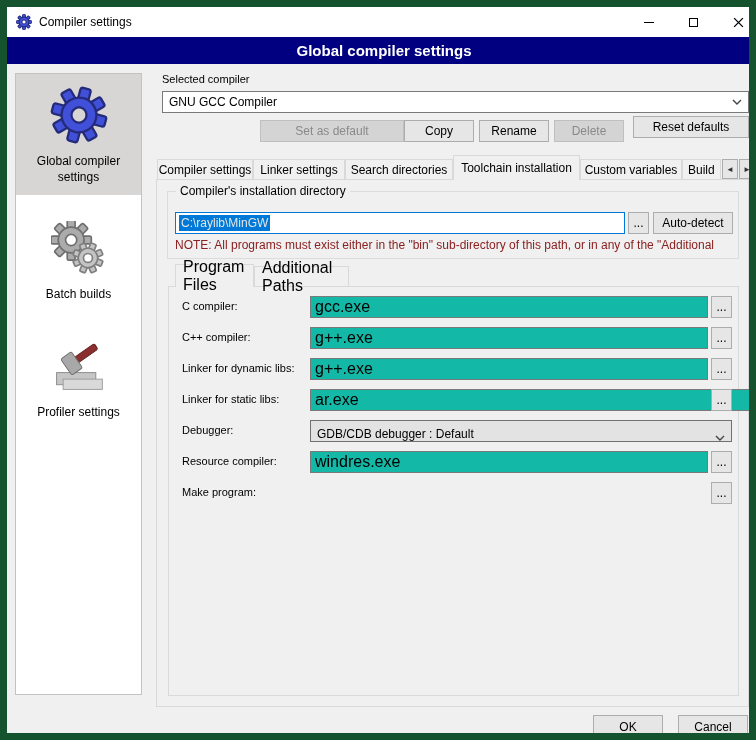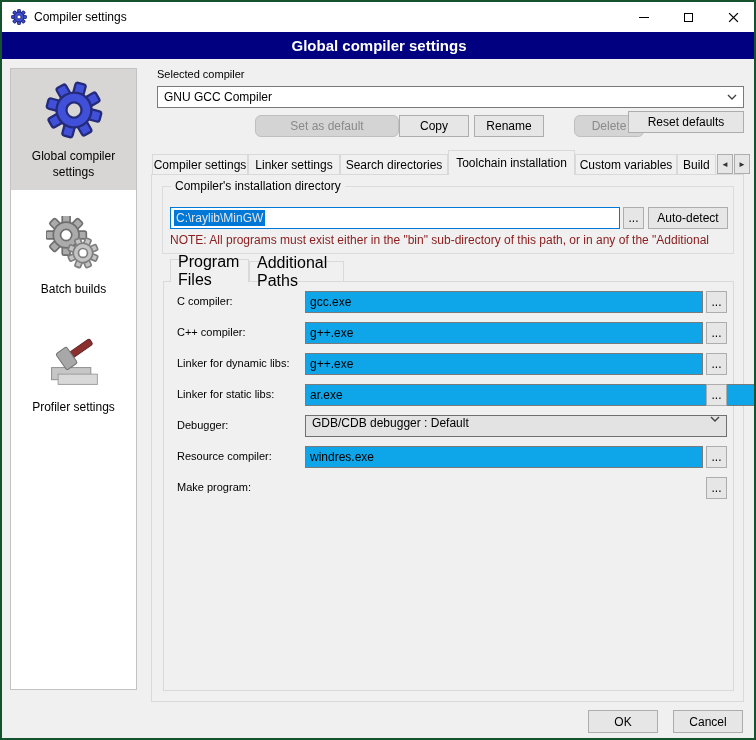--- a/index.html
+++ b/index.html
@@ -1,19 +1,19 @@
 <!DOCTYPE html>
 <html><head>
 <meta charset="utf-8">
 <style>
   * { margin:0; padding:0; box-sizing:border-box; }
   html,body { width:756px; height:740px; }
   body { font-family:"Liberation Sans", sans-serif; background:#9a9a9a; }
   .window { position:relative; width:756px; height:740px; background:#f0f0f0;
-            border:2px solid #14532d; overflow:hidden; }
+            border:7px solid #14532d; overflow:hidden; }
 
   
   .titlebar { position:absolute; top:0; left:0; width:754px; height:30px; background:#ffffff;
               display:flex; align-items:center; }
   .app-icon { margin-left:9px; width:16px; height:16px; flex:0 0 auto; }
   .title-text { margin-left:7px; font-size:12px; color:#000; }
   .win-controls { margin-left:auto; display:flex; height:29px; }
   .win-btn { width:45px; height:29px; display:flex; align-items:center; justify-content:center; background:#fff; border:none; }
   .glyph-min { width:10px; border-top:1px solid #000; }
   .glyph-max { width:9px; height:9px; border:1px solid #000; }
@@ -29,29 +29,29 @@
   .sb-item.selected { background:#d8d5d5; }
   .sb-item + .sb-item { margin-top:14px; }
   .sb-icon { display:block; margin:0 auto; }
   .sb-label { margin-top:10px; font-size:12px; line-height:1.3; color:#000; }
 
   
   .label { position:absolute; font-size:11px; color:#000; white-space:nowrap; }
   .btn { position:absolute; height:22px; background:#e6e6e6; border:1px solid #adadad;
          font-family:inherit; font-size:12px; color:#000; display:flex; align-items:center;
          justify-content:center; white-space:nowrap; }
-  .btn.disabled { background:#d4d4d4; border-color:#bfbfbf; color:#8a8a8a;border-radius:6px; }
+  .btn.disabled { background:#d4d4d4; border-color:#bfbfbf; color:#8a8a8a; }
   .browse { width:21px; }
-  .tinput { position:absolute; height:22px; background:#0ea5e9; border:1px solid #7a7a7a;
-            font-family:inherit; font-size:12px; color:#000; padding:0 4px; }
+  .tinput { position:absolute; height:22px; background:#14b8a6; border:1px solid #7a7a7a;
+            font-family:inherit; font-size:16px; color:#000; padding:0 4px; }
   .combo { position:absolute; height:22px; background:#fff; border:1px solid #7a7a7a;
            display:flex; align-items:center; font-size:12px; padding:0 6px; }
   .combo .chev, .dselect .chev { margin-left:auto; flex:0 0 auto; }
   .dselect { position:absolute; height:22px; background:#e3e3e3; border:1px solid #707070;
-             display:flex; align-items:flex-start; font-size:12px; padding:0 6px; }
+             display:flex; align-items:flex-end; font-size:12px; padding:0 6px; }
   .dirinput { position:absolute; left:168px; top:205px; width:450px; height:22px; background:#fff;
               border:1px solid #0078d7; display:flex; align-items:center; padding:0 3px; font-size:12px; }
   .dirinput .sel { background:#0078d7; color:#e5e5e5; padding:1px 2px; }
   .note { position:absolute; left:168px; top:231px; width:576px; font-size:12px; color:#8b2020;
           white-space:nowrap; overflow:hidden; }
 
   
   .tab { position:absolute; top:152px; height:20px; background:#f0f0f0; border:1px solid #d9d9d9;
          border-bottom:none; display:flex; align-items:center; justify-content:center;
          font-size:12px; padding:0 5px; white-space:nowrap; overflow:hidden; }
@@ -166,21 +166,21 @@
   <div class="combo" style="left:155px;top:84px;width:587px">
     <span>GNU GCC Compiler</span>
     <svg class="chev" width="10" height="6" viewBox="0 0 10 6">
       <polyline points="1,1 5,5 9,1" fill="none" stroke="#444" stroke-width="1.4"></polyline>
     </svg>
   </div>
 
   <button class="btn disabled" style="left:253px;top:113px;width:144px">Set as default</button>
   <button class="btn" style="left:397px;top:113px;width:70px">Copy</button>
   <button class="btn" style="left:472px;top:113px;width:70px">Rename</button>
-  <button class="btn disabled" style="left:572px;top:113px;width:70px">Delete</button>
+  <button class="btn disabled" style="left:547px;top:113px;width:70px">Delete</button>
   <button class="btn" style="left:626px;top:109px;width:116px">Reset defaults</button>
 
   <div class="tab" style="left:150px;width:96px">Compiler settings</div>
   <div class="tab" style="left:246px;width:92px">Linker settings</div>
   <div class="tab" style="left:338px;width:108px">Search directories</div>
   <div class="tab active" style="left:446px;width:127px">Toolchain installation</div>
   <div class="tab" style="left:573px;width:102px">Custom variables</div>
   <div class="tab" style="left:675px;width:39px;justify-content:flex-start">Build</div>
   <button class="tabarrow" style="left:715px">◄</button>
   <button class="tabarrow" style="left:732px">►</button>

